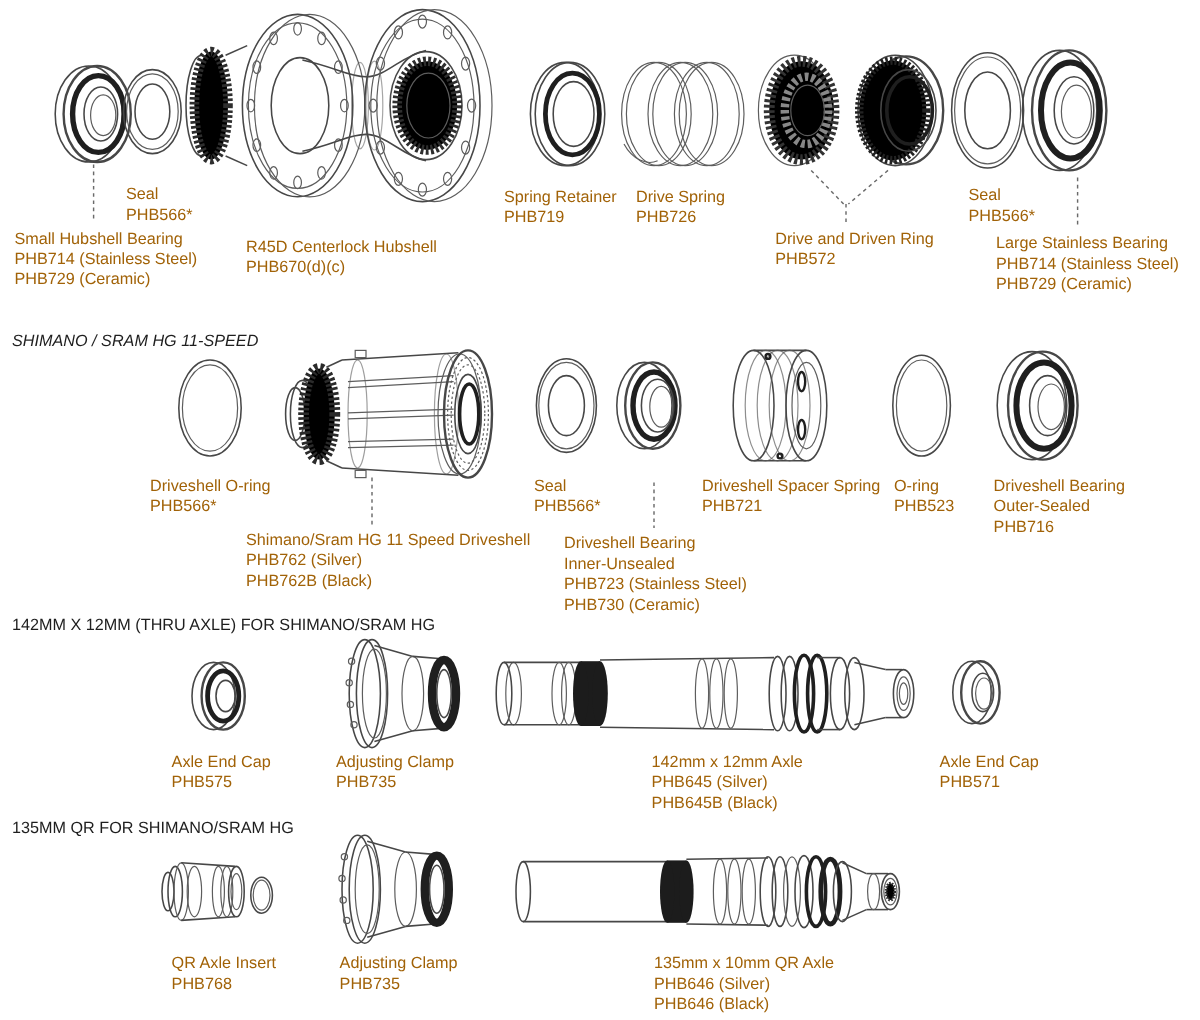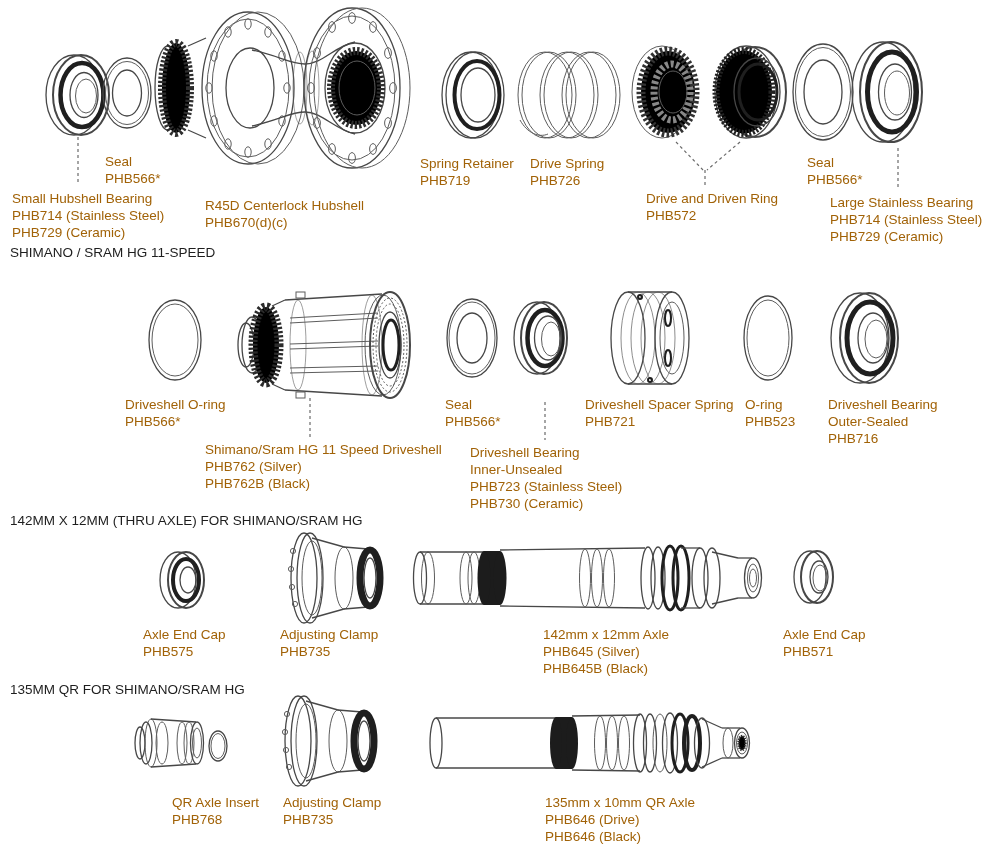--- a/index.html
+++ b/index.html
@@ -326,21 +326,21 @@
     <path d="M78 137 L78 183" class="ldr"></path>
     <path d="M898 148 L898 190" class="ldr"></path>
     <path d="M676 142 L703 170" class="ldr"></path>
     <path d="M740 142 L707 170" class="ldr"></path>
     <path d="M705 170 L705 186" class="ldr"></path>
     <path d="M310 398 L310 437" class="ldr"></path>
     <path d="M545 402 L545 440" class="ldr"></path>
   </g>
 </svg>
 
-<div class="hdr" style="left:10px; top:244px;">SHIMANO / SRAM HG 11-SPEED</div>
+<div class="hdr" style="left:10px; top:275px;font-style:italic;">SHIMANO / SRAM HG 11-SPEED</div>
 <div class="hdr" style="left:10px; top:512px;">142MM X 12MM (THRU AXLE) FOR SHIMANO/SRAM HG</div>
 <div class="hdr" style="left:10px; top:681px;text-align:right;">135MM QR FOR SHIMANO/SRAM HG</div>
 
 <div class="lbl" style="left:105px; top:153px;">
   <div>Seal</div>
   <div>PHB566*</div>
 </div>
 
 <div class="lbl" style="left:12px; top:190px;">
   <div>Small Hubshell Bearing</div>
@@ -432,29 +432,29 @@
   <div>142mm x 12mm Axle</div>
   <div>PHB645 (Silver)</div>
   <div>PHB645B (Black)</div>
 </div>
 
 <div class="lbl" style="left:783px; top:626px;">
   <div>Axle End Cap</div>
   <div>PHB571</div>
 </div>
 
-<div class="lbl" style="left:143px; top:794px;margin-left:29px;">
+<div class="lbl" style="left:143px; top:794px;">
   <div>QR Axle Insert</div>
   <div>PHB768</div>
 </div>
 
 <div class="lbl" style="left:283px; top:794px;">
   <div>Adjusting Clamp</div>
   <div>PHB735</div>
 </div>
 
 <div class="lbl" style="left:545px; top:794px;">
   <div>135mm x 10mm QR Axle</div>
-  <div>PHB646 (Drive)</div>
+  <div>PHB646 (Silver)</div>
   <div>PHB646 (Black)</div>
 </div>
 
 </div>
 
 </body></html>

